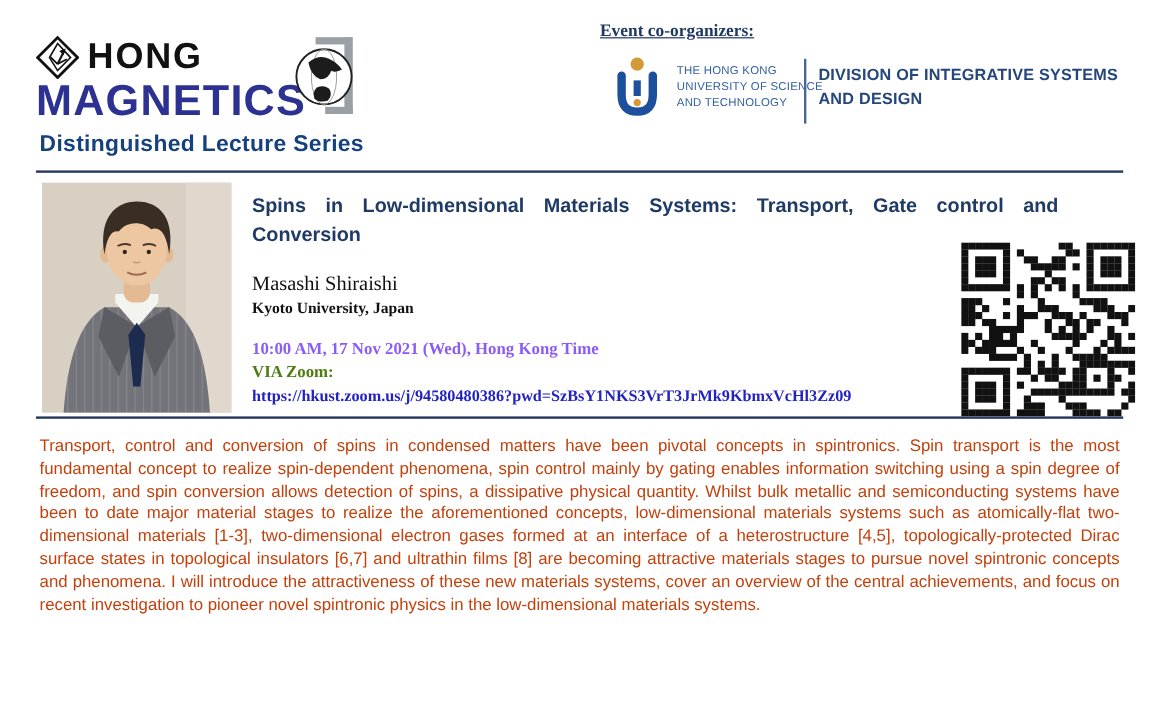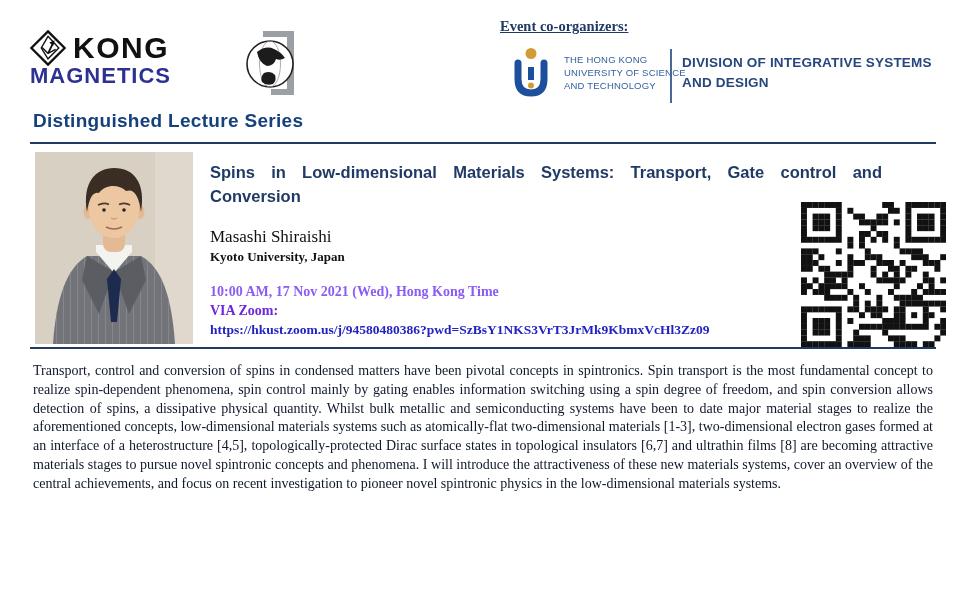--- a/index.html
+++ b/index.html
@@ -4,21 +4,21 @@
 <style>
   html,body{margin:0;padding:0;background:#e8e8e8;}
   .page{position:relative;width:960px;height:600px;background:#ffffff;
         font-family:"Liberation Sans",sans-serif;overflow:hidden;margin:0 auto;}
 
   
   .brand{position:absolute;left:30px;top:30px;}
   .brand-row1{display:flex;align-items:center;gap:7px;}
   .ieee-diamond{width:36px;height:36px;}
   .ieee-text{font-size:30px;font-weight:800;color:#111111;letter-spacing:1.5px;line-height:34px;}
-  .magnetics-text{font-size:22px;font-weight:600;color:#2d3192;letter-spacing:1px;margin-top:-3px;}
+  .magnetics-text{font-size:36px;font-weight:600;color:#2d3192;letter-spacing:1px;margin-top:-3px;}
   .globe{position:absolute;left:243px;top:28px;width:62px;height:74px;}
   .series{position:absolute;left:33px;top:110px;font-size:19px;font-weight:700;
           color:#15417e;letter-spacing:0.3px;}
 
   
   .coorg-label{position:absolute;left:500px;top:18px;font-family:"Liberation Serif",serif;
                font-weight:700;font-size:14.5px;color:#1f3864;text-decoration:underline;}
   .hkust-logo{position:absolute;left:504px;top:46px;width:54px;height:56px;}
   .hkust-name{position:absolute;left:564px;top:53px;font-size:9.5px;font-weight:400;
               color:#33619f;line-height:13px;letter-spacing:0.2px;}
@@ -35,45 +35,45 @@
   .photo{position:absolute;left:35px;top:152px;width:158px;height:192px;}
   .talk-title{position:absolute;left:210px;top:160px;width:672px;font-size:16.5px;
               font-weight:700;color:#203a66;line-height:24px;text-align:justify;}
   .speaker-name{position:absolute;left:210px;top:227px;font-family:"Liberation Serif",serif;
                 font-size:17px;font-weight:400;color:#111111;}
   .speaker-affiliation{position:absolute;left:210px;top:249px;font-family:Liberation Serif, serif;
                        font-size:13px;font-weight:700;color:#111111;}
   .event-time{position:absolute;left:210px;top:284px;font-family:"Liberation Serif",serif;
               font-size:14px;font-weight:700;color:#8b5cf6;}
   .via-zoom{position:absolute;left:210px;top:303px;font-family:"Liberation Serif",serif;
-            font-size:14px;font-weight:700;color:#6d28d9;}
+            font-size:14px;font-weight:700;color:#4d7c0f;}
   .zoom-link{position:absolute;left:210px;top:322px;font-family:"Liberation Serif",serif;
              font-size:13.5px;font-weight:700;color:#2323c3;cursor:pointer;}
   .qr{position:absolute;left:801px;top:202px;width:145px;height:145px;}
 
   
   .abstract{position:absolute;left:33px;top:362px;width:900px;margin:0;
-            font-family:Liberation Serif, serif;font-size:14px;line-height:18.8px;
-            color:#0f172a;text-align:justify;}
+            font-family:Liberation Sans, sans-serif;font-size:14px;line-height:18.8px;
+            color:#c2410c;text-align:justify;}
 </style>
 </head>
 <body>
 
 <div class="page">
 
   <div class="brand">
     <div class="brand-row1">
       <svg class="ieee-diamond" viewBox="0 0 40 40">
         <polygon points="20,1.5 38.5,20 20,38.5 1.5,20" fill="none" stroke="#111" stroke-width="2.6"></polygon>
         <path d="M20,7 L32,20 L20,32 L12.5,20 Z" fill="none" stroke="#111" stroke-width="1.5"></path>
         <path d="M20,26 L26,14" stroke="#111" stroke-width="2" fill="none"></path>
         <polygon points="27.5,11.5 21.5,13.8 25.6,17.8" fill="#111"></polygon>
         <path d="M20,26 L13.5,19.5 M20,26 L28.5,21.5" stroke="#111" stroke-width="1.6" fill="none"></path>
       </svg>
-      <span class="ieee-text">KONG</span>
+      <span class="ieee-text">HONG</span>
     </div>
     <div class="magnetics-text">MAGNETICS</div>
   </div>
 
   <svg class="globe" viewBox="0 0 62 74">
     <g fill="#9aa0a5">
       <rect x="20" y="3" width="30" height="6"></rect>
       <rect x="44" y="3" width="7" height="64"></rect>
       <rect x="28" y="61" width="23" height="6"></rect>
     </g>

